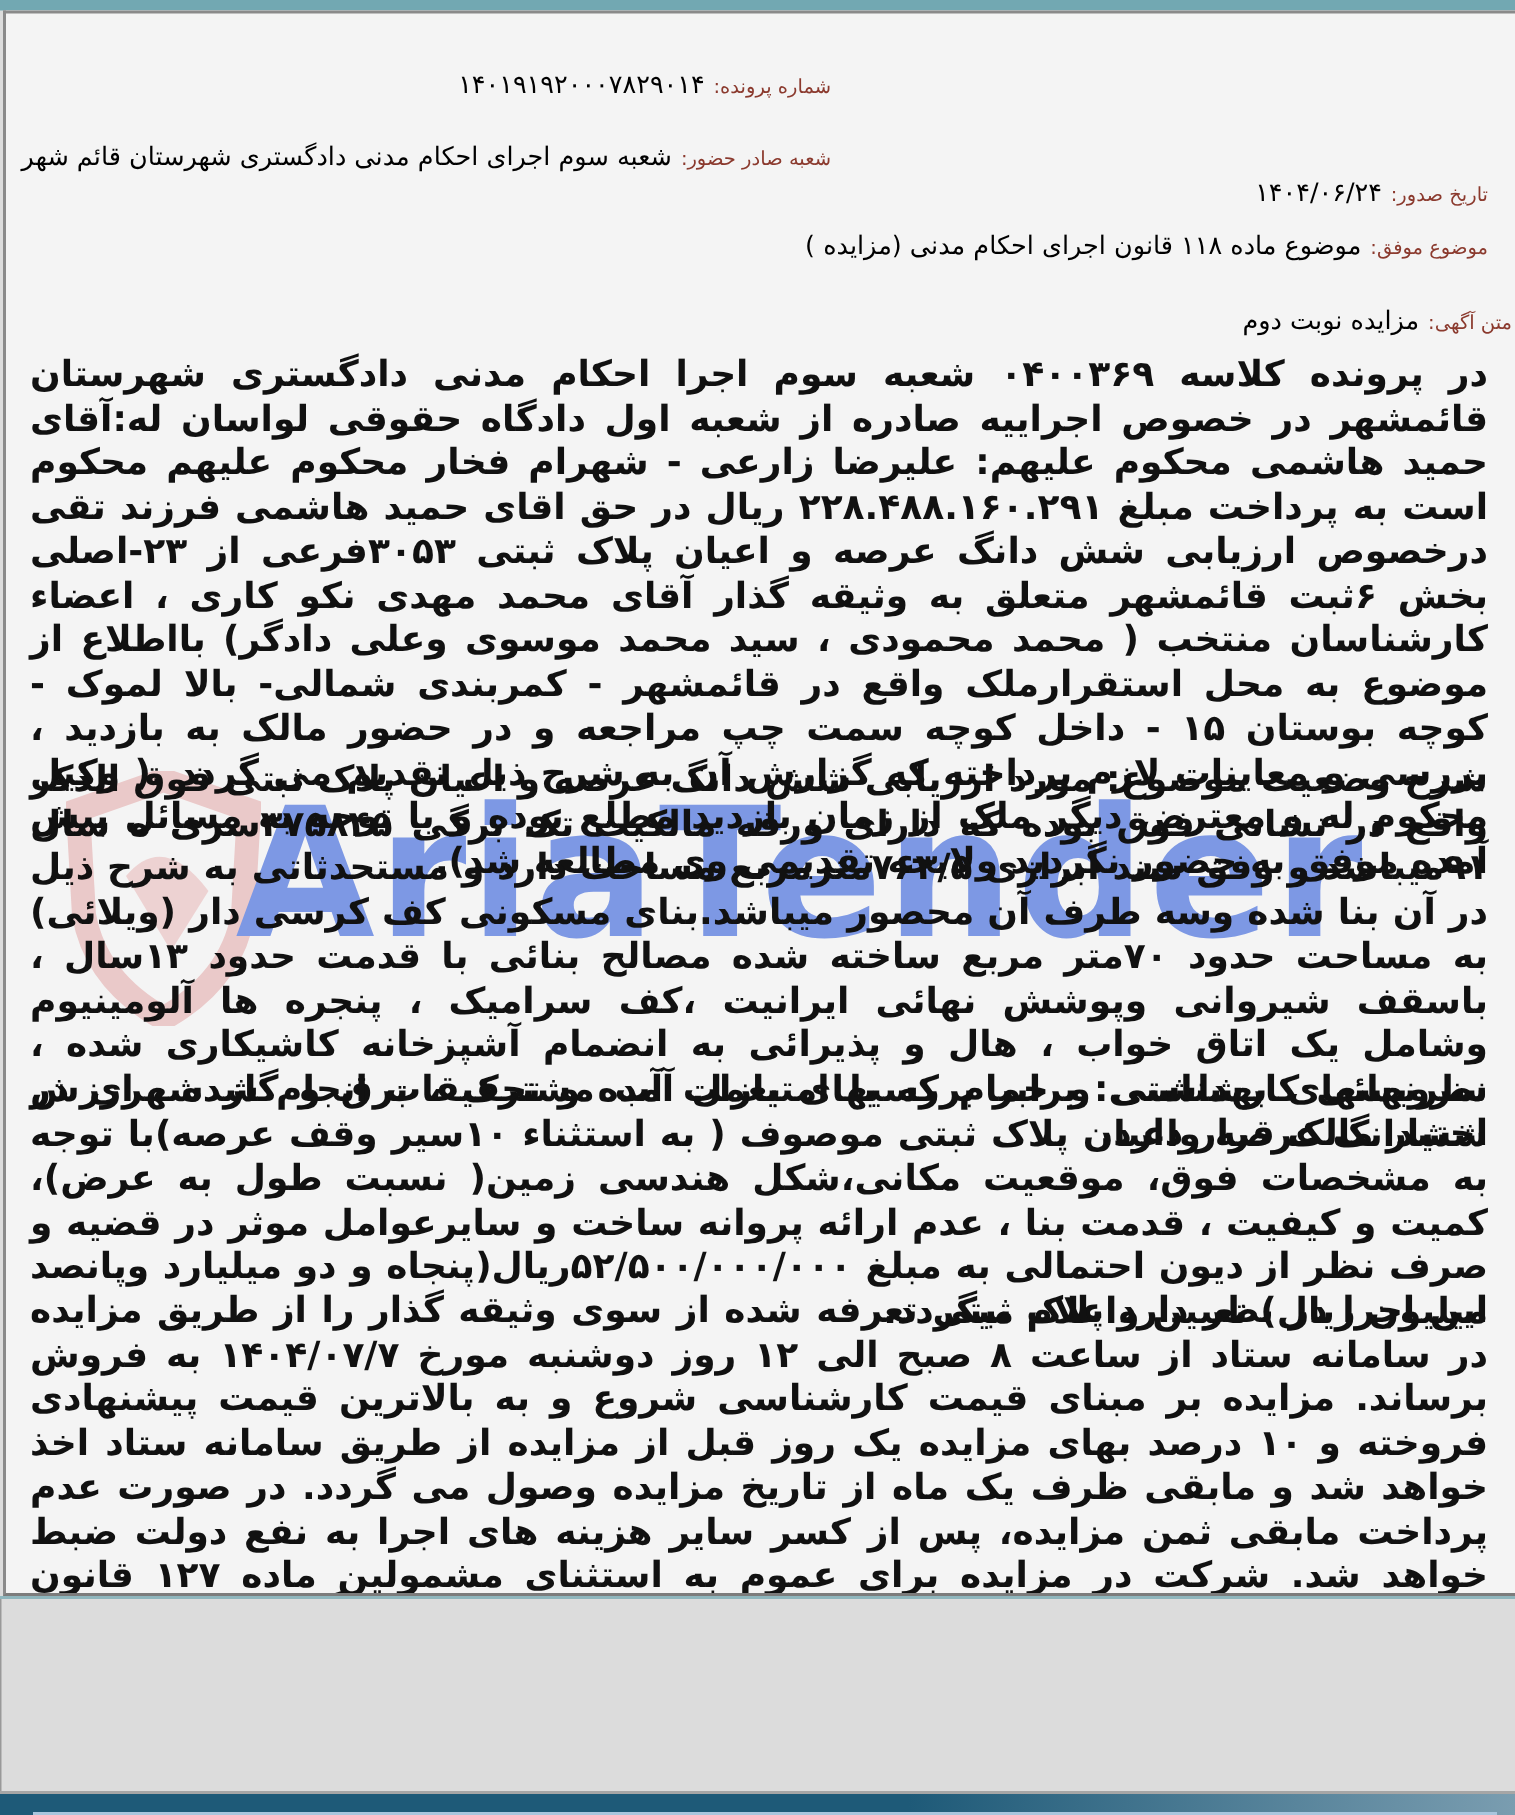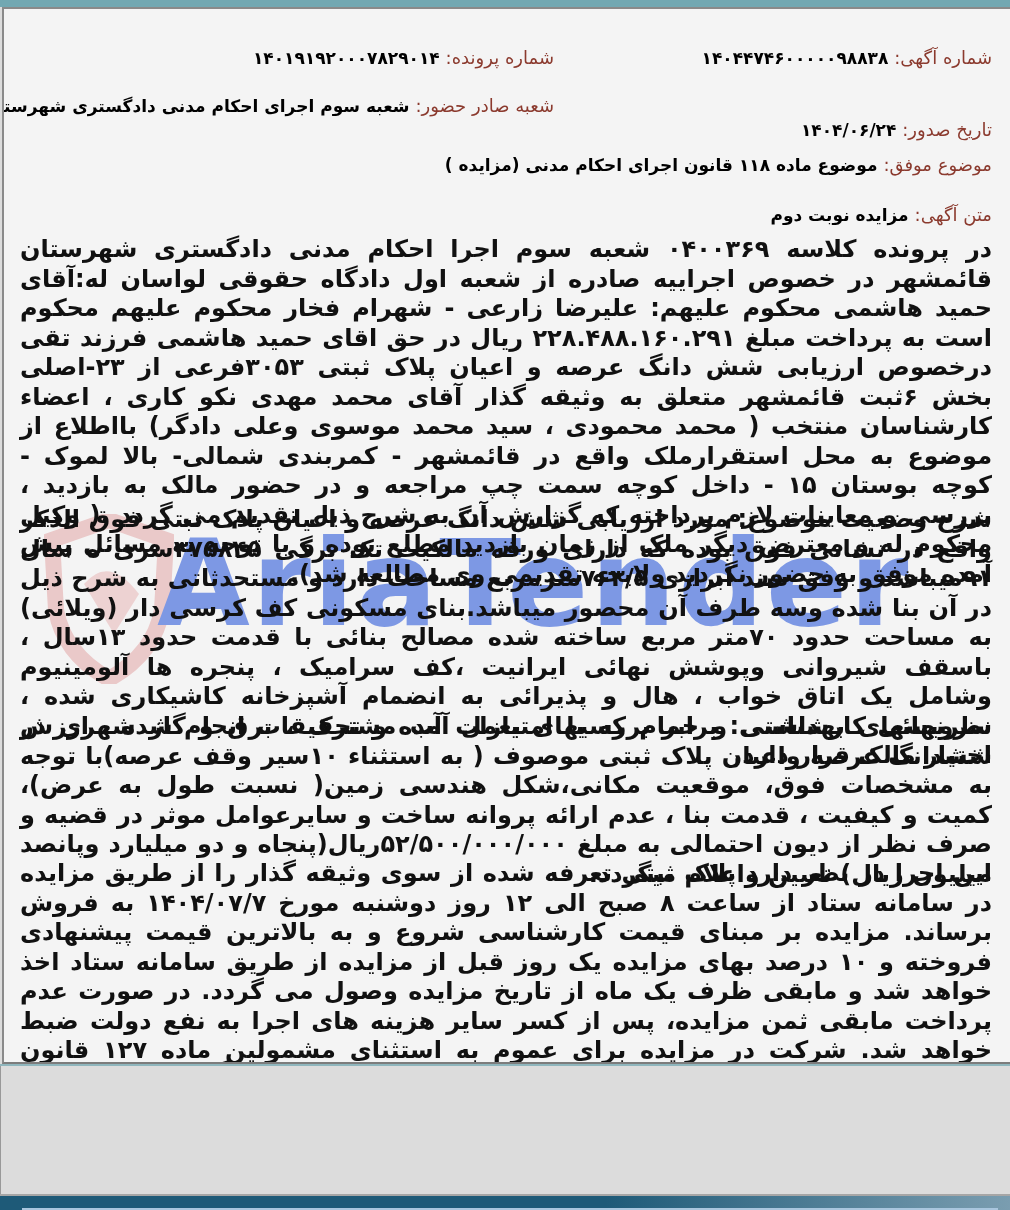--- a/index.html
+++ b/index.html
@@ -39,22 +39,22 @@
 
     .doc {
       position: absolute; left: 0; top: 0; right: 0; bottom: 0;
       direction: rtl;
       color: #000;
     }
     .meta-row {
       position: absolute; direction: rtl; white-space: nowrap;
       font-size: 17px; font-weight: bold;
     }
-    .label { color: #8b3a2e; font-weight: normal; font-size: 18px; }
-    .value { color: #000; font-weight: bold; }
+    .label { color: #8b3a2e; font-weight: normal; font-size: 13px; }
+    .value { color: #000; font-weight: normal; }
 
     .para {
       position: absolute; right: 18px; left: 16px;
       direction: rtl; text-align: justify;
       font-size: 24px; font-weight: bold; line-height: 29.5px;
       color: #111;
     }
 
     .watermark {
       position: absolute; left: 40px; top: 505px; width: 560px; height: 190px;
@@ -75,41 +75,37 @@
   <div class="doc">
 
     <div class="watermark">
       <svg width="130" height="170" viewBox="0 0 130 170" style="position:absolute;left:0;top:0;">
         <path d="M65 6 L122 26 L118 96 Q110 140 65 165 Q20 140 12 96 L8 26 Z" fill="none" stroke="#e3a6a6" stroke-width="16"></path>
         <path d="M40 70 Q65 40 95 80 L70 120 Z" fill="#e8b8b8"></path>
       </svg>
       <div class="wm-text">AriaTender</div>
     </div>
 
-    <div class="meta-row" style="right:18px; top:38px;">
-      <span class="label">شماره آگهی:</span>
-      <span class="value">۱۴۰۴۴۷۴۶۰۰۰۰۰۹۸۸۳۸</span>
-    </div>
     <div class="meta-row" style="right:456px; top:38px;">
       <span class="label">شماره پرونده:</span>
       <span class="value">۱۴۰۱۹۱۹۲۰۰۰۷۸۲۹۰۱۴</span>
     </div>
     <div class="meta-row" style="right:18px; top:86px;margin-top:24px;">
       <span class="label">تاریخ صدور:</span>
       <span class="value">۱۴۰۴/۰۶/۲۴</span>
     </div>
     <div class="meta-row" style="right:456px; top:86px;">
       <span class="label">شعبه صادر حضور:</span>
       <span class="value">شعبه سوم اجرای احکام مدنی دادگستری شهرستان قائم شهر</span>
     </div>
     <div class="meta-row" style="right:18px; top:145px;">
       <span class="label">موضوع موفق:</span>
       <span class="value">موضوع ماده ۱۱۸ قانون اجرای احکام مدنی (مزایده )</span>
     </div>
-    <div class="meta-row" style="right:18px; top:195px;">
+    <div class="meta-row" style="right:2px; top:195px;">
       <span class="label">متن آگهی:</span>
       <span class="value">مزایده نوبت دوم</span>
     </div>
 
     <p class="para" style="top:226px; margin:0;">در پرونده کلاسه ۰۴۰۰۳۶۹ شعبه سوم اجرا احکام مدنی دادگستری شهرستان قائمشهر در خصوص اجراییه صادره از شعبه اول دادگاه حقوقی لواسان له:آقای حمید هاشمی محکوم علیهم: علیرضا زارعی - شهرام فخار محکوم علیهم محکوم است به پرداخت مبلغ ۲۲۸.۴۸۸.۱۶۰.۲۹۱ ریال در حق اقای حمید هاشمی فرزند تقی درخصوص ارزیابی شش دانگ عرصه و اعیان پلاک ثبتی ۳۰۵۳فرعی از ۲۳-اصلی بخش ۶ثبت قائمشهر متعلق به وثیقه گذار آقای محمد مهدی نکو کاری ، اعضاء کارشناسان منتخب ( محمد محمودی ، سید محمد موسوی وعلی دادگر) بااطلاع از موضوع به محل استقرارملک واقع در قائمشهر - کمربندی شمالی- بالا لموک - کوچه بوستان ۱۵ - داخل کوچه سمت چپ مراجعه و در حضور مالک به بازدید ، بررسی و معاینات لازم پرداخته که گزارش آن به شرح ذیل تقدیم می گردد .( وکیل محکوم له و معترض دیگر ملک از زمان بازدید مطلع بوده و با توجه به مسائل پیش آمده موفق به حضور نگردید ولایحه تقدیمی وی مطالعه شد).</p>
     <p class="para" style="top:496px; margin:0;">شرح وضعیت موضوع: مورد ارزیابی شش دانگ عرصه و اعیان پلاک ثبتی فوق الذکر واقع در نشانی فوق بوده که دارای ورقه مالکیت تک برگی ۳۷۵۸۴۵سری ه سال ۹۱میباشد و وفق سند ابرازی ۷۶۳/۵مترمربع مساحت دارد و مستحدثاتی به شرح ذیل در آن بنا شده وسه طرف آن محصور میباشد.بنای مسکونی کف کرسی دار (ویلائی) به مساحت حدود ۷۰متر مربع ساخته شده مصالح بنائی با قدمت حدود ۱۳سال ، باسقف شیروانی وپوشش نهائی ایرانیت ،کف سرامیک ، پنجره ها آلومینیوم وشامل یک اتاق خواب ، هال و پذیرائی به انضمام آشپزخانه کاشیکاری شده ، سرویسهای بهداشتی و حمام که با امتیازات آب مشترک ، برق و گاز شهری در اختیار مالک قرار دارد.</p>
     <p class="para" style="top:703px; margin:0;">نظرنهائی کارشناسی: برابر بررسیهای بعمل آمده و تحقیقات انجام شده ، ارزش ششدانگ عرصه واعیان پلاک ثبتی موصوف ( به استثناء ۱۰سیر وقف عرصه)با توجه به مشخصات فوق، موقعیت مکانی،شکل هندسی زمین( نسبت طول به عرض)، کمیت و کیفیت ، قدمت بنا ، عدم ارائه پروانه ساخت و سایرعوامل موثر در قضیه و صرف نظر از دیون احتمالی به مبلغ ۵۲/۵۰۰/۰۰۰/۰۰۰ریال(پنجاه و دو میلیارد وپانصد میلیون ریال) تعیین واعلام میگردد.</p>
     <p class="para" style="top:850px; margin:0;">این اجرا در نظر دارد پلاک ثبتی  تعرفه شده از سوی وثیقه گذار را از طریق مزایده در سامانه ستاد از ساعت ۸ صبح الی ۱۲ روز دوشنبه مورخ ۱۴۰۴/۰۷/۷ به فروش برساند. مزایده بر مبنای قیمت کارشناسی شروع و به بالاترین قیمت پیشنهادی فروخته و ۱۰ درصد بهای مزایده یک روز قبل از مزایده از طریق سامانه ستاد اخذ خواهد شد و مابقی ظرف یک ماه از تاریخ مزایده وصول می گردد. در صورت عدم پرداخت مابقی ثمن مزایده، پس از کسر سایر هزینه های اجرا به نفع دولت ضبط خواهد شد. شرکت در مزایده برای عموم به استثنای مشمولین ماده ۱۲۷ قانون اجرای احکام مدنی بلامانع می باشد. متقاضیان ظرف ۵ روز قبل از برگزاری مزایده جهت رویت به این اجرا مراجعه نمایند</p>
     <p class="para" style="top:1050px; margin:0;">عارف حسن زاده - دادورز دفتر شعبه سوم اجرای احکام مدنی دادگستری شهرستان قائمشهر</p>
 

